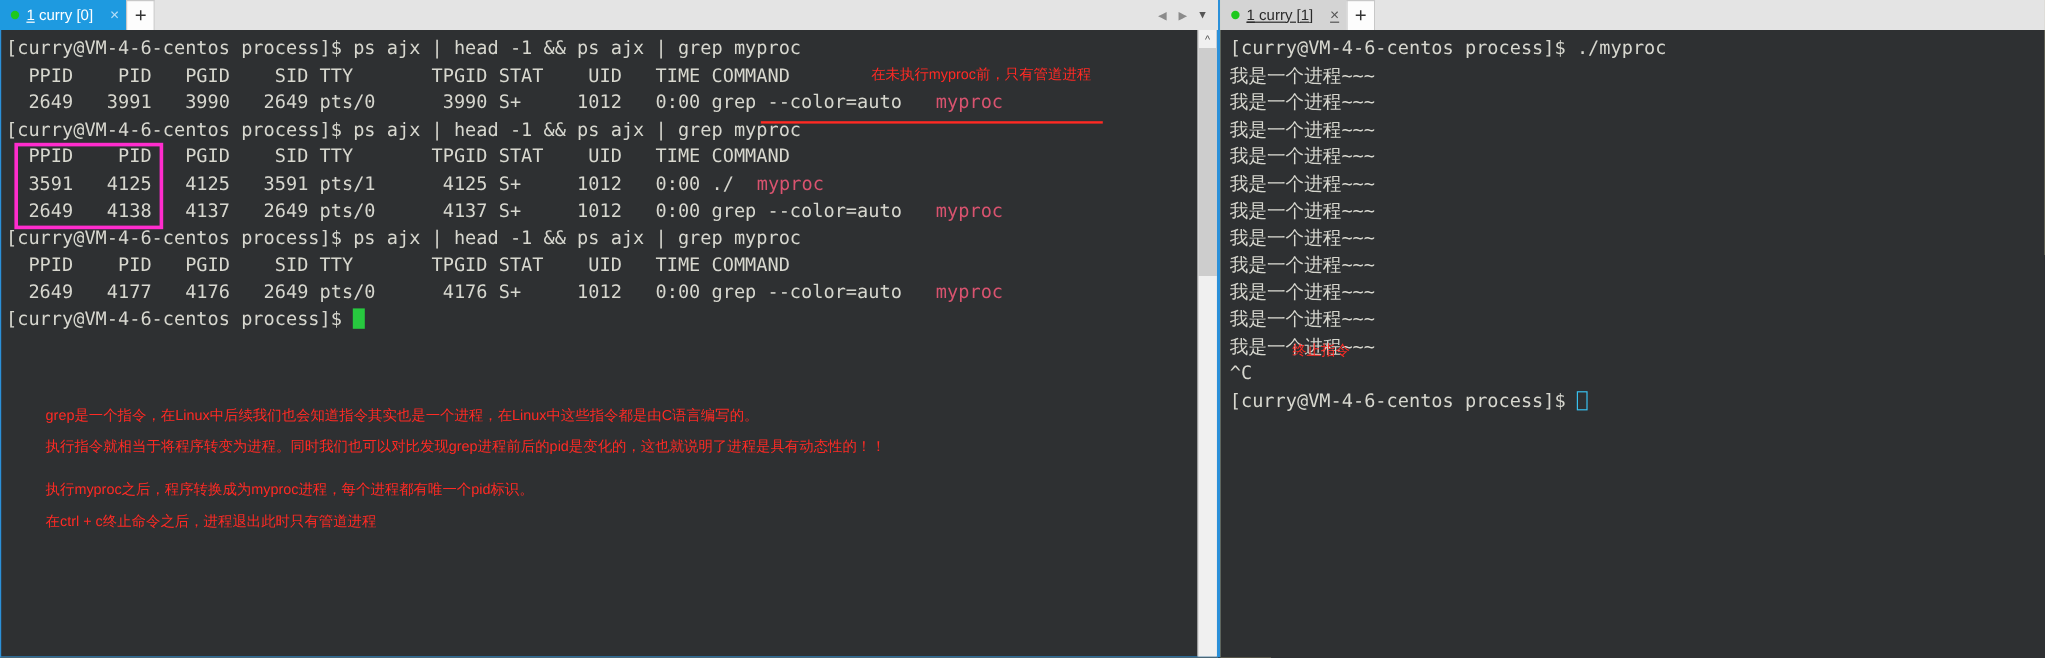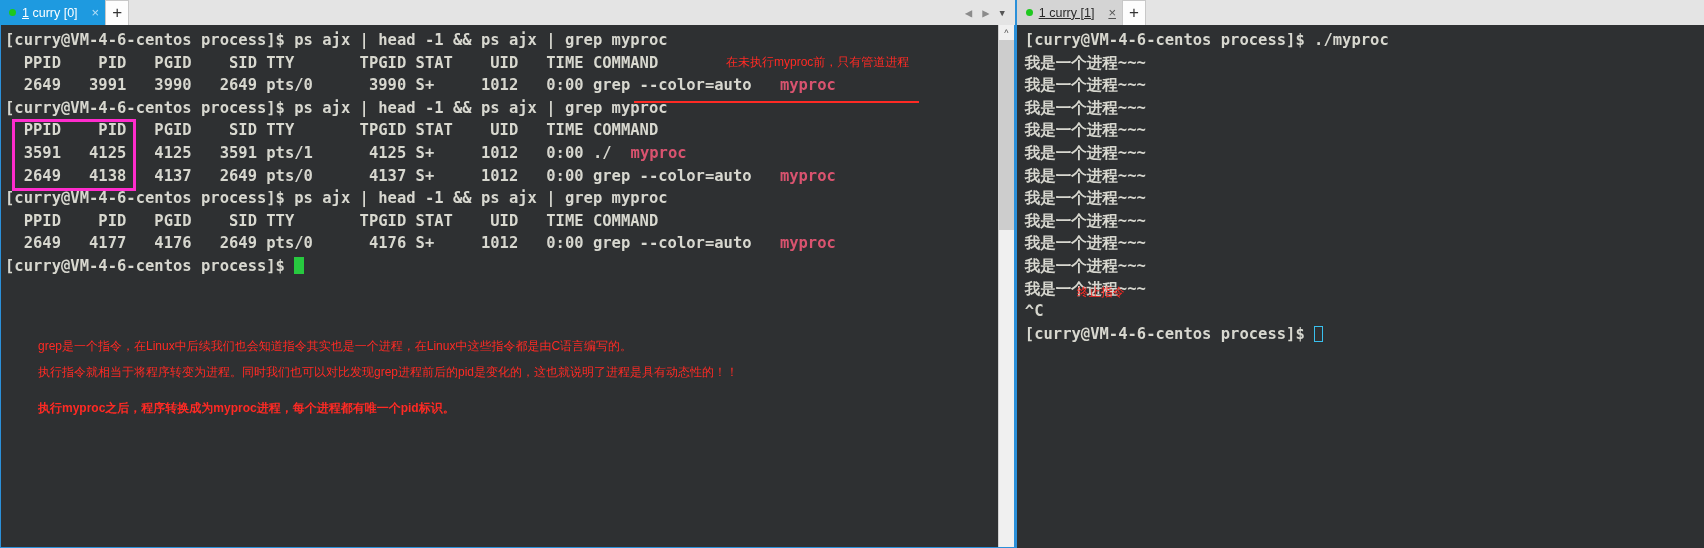--- a/index.html
+++ b/index.html
@@ -25,21 +25,21 @@
           display:flex;align-items:center;justify-content:center;font-family:"Liberation Sans",sans-serif;font-size:17px;color:#333;}
   .tabfill{flex:1 1 auto;height:25px;background:#e4e4e4;}
   .navzone{display:flex;align-items:center;gap:10px;padding:0 10px 0 6px;height:25px;background:#e4e4e4;color:#8b8b8b;font-size:11px;}
   .navzone .arr{font-size:12px;}
   .navzone .cv{font-size:9px;color:#555;}
 
   
   .termwrap{flex:1 1 auto;display:flex;min-height:0;border:1px solid #2b90d9;border-top:none;box-sizing:border-box;background:#2e3032;}
   .pane-right .termwrap{border:none;justify-content:center;}
   .term{flex:1 1 auto;padding:4px 0 0 4px;font-family:"DejaVu Sans Mono",monospace;font-size:15.5px;line-height:22.6px;
-        color:#d7d7cf;white-space:pre;overflow:hidden;position:relative;font-weight:bold;}
+        color:#d7d7cf;white-space:pre;overflow:hidden;position:relative;}
   .term-right{font-size:15.5px;line-height:22.6px;padding-left:8px;}
 
   
   .sbar{width:15px;background:#f0f0f0;border-left:1px solid #cfcfcf;display:flex;flex-direction:column;flex:0 0 auto;}
   .sbar .up{height:15px;display:flex;align-items:center;justify-content:center;font-size:9px;color:#4a4a4a;font-family:"Liberation Sans",sans-serif;}
   .sbar .track{flex:1 1 auto;background:#f0f0f0;}
   .sbar .thumb{height:190px;background:#cdcdcd;}
   .c-head{color:#d8d8cf;}
   .c-pink{color:#d9536f;padding-left:19px;}
   .c-white{color:#d7d7cf;}
@@ -86,21 +86,22 @@
     </div>
 
     <div class="mbox" style="left:12px;top:119px;width:124px;height:72px;"></div>
 
     <div class="uline" style="left:634px;top:101px;width:285px;"></div>
 
     <div class="anno anno-cn" style="left:726px;top:54px;">在未执行myproc前，只有管道进程</div>
 
     <div class="anno anno-big" style="left:38px;top:338px;">grep是一个指令，在Linux中后续我们也会知道指令其实也是一个进程，在Linux中这些指令都是由C语言编写的。</div>
     <div class="anno anno-big" style="left:38px;top:364px;">执行指令就相当于将程序转变为进程。同时我们也可以对比发现grep进程前后的pid是变化的，这也就说明了进程是具有动态性的！！</div>
-    <div class="anno anno-big" style="left:38px;top:400px;font-weight:bold;">执行myproc之后，程序转换成为myproc进程，每个进程都有唯一个pid标识。</div>
+    <div class="anno anno-big" style="left:38px;top:400px;">执行myproc之后，程序转换成为myproc进程，每个进程都有唯一个pid标识。</div>
+    <div class="anno anno-big" style="left:38px;top:426px;">在ctrl + c终止命令之后，进程退出此时只有管道进程</div>
   </div>
 
   <div class="divider"></div>
 
   <div class="pane pane-right">
     <div class="tabstrip">
       <div class="tab active-grey">
         <span class="dot"></span>
         <span class="ttl"><span class="u">1</span><span> curry [1]</span></span>
         <span class="x">×</span>

